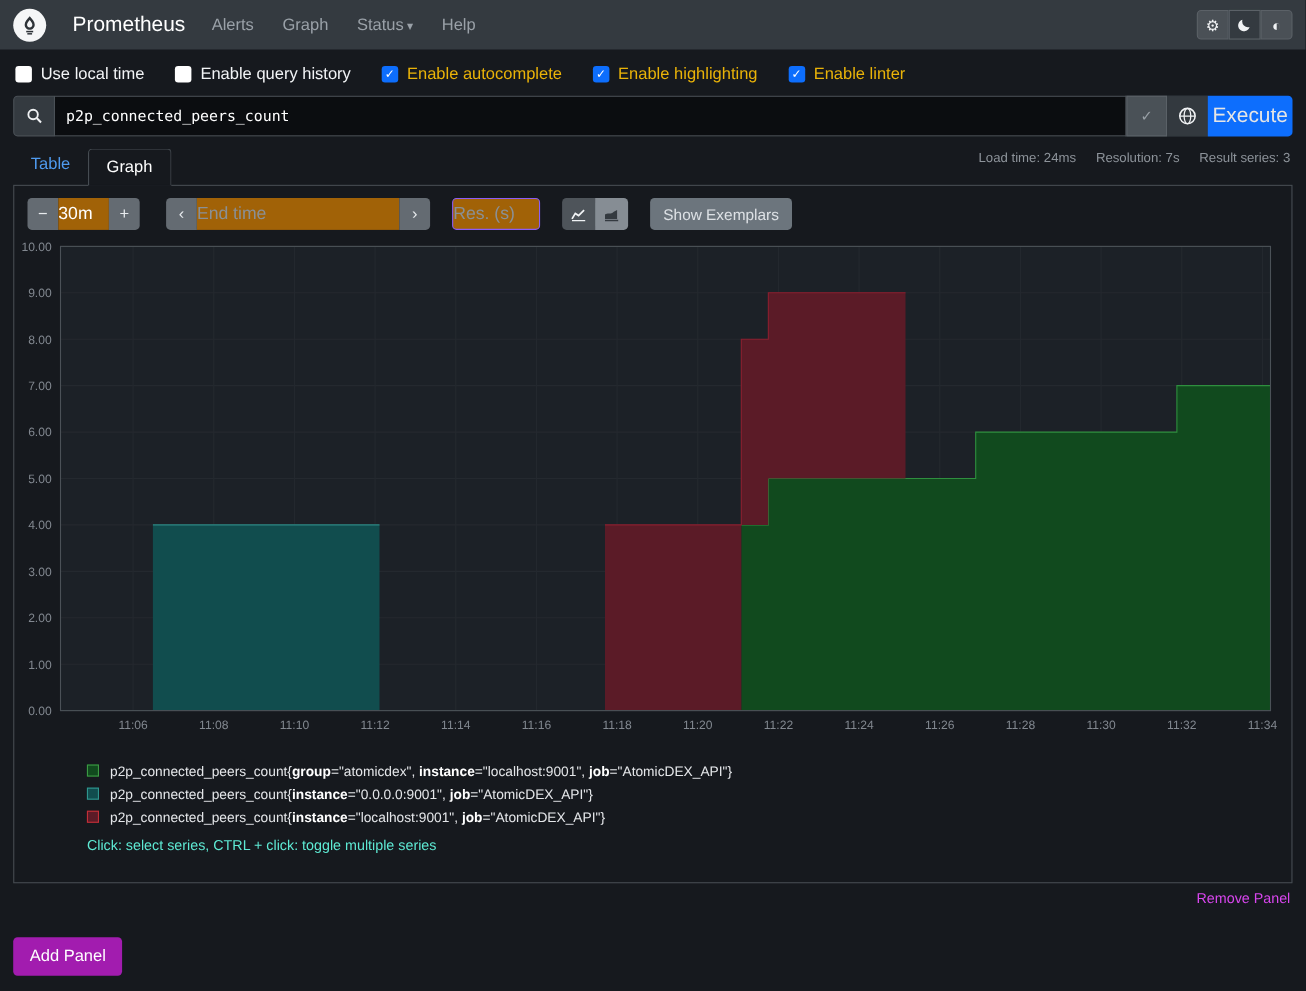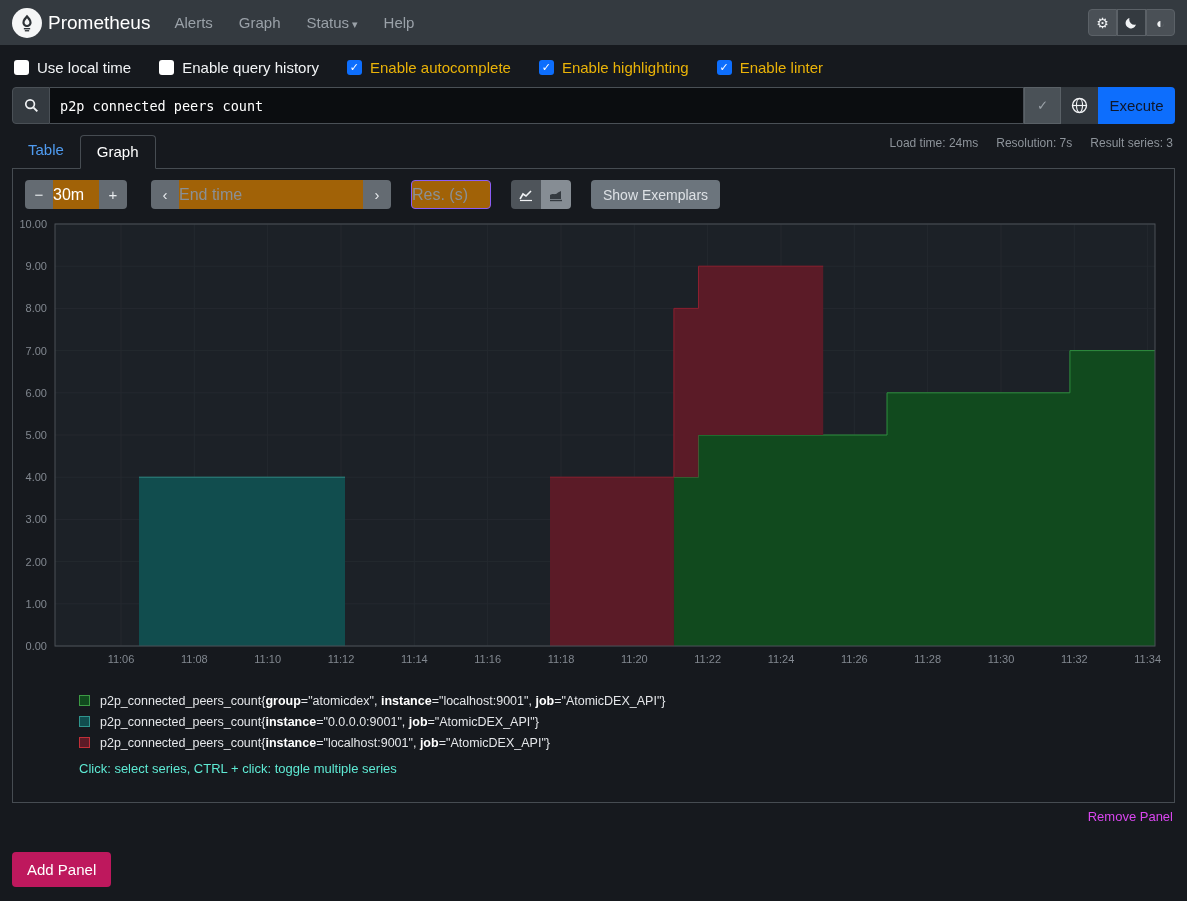--- a/index.html
+++ b/index.html
@@ -1,21 +1,21 @@
 <!DOCTYPE html>
 <html><head>
 <meta charset="utf-8">
 <style>
   * { margin:0; padding:0; box-sizing:border-box; }
   html,body { width:1187px; height:901px; overflow:hidden; }
   body { background:#16191e; font-family:"Liberation Sans", sans-serif; color:#e9ecef; }
 
   
   .navbar { height:45px; background:#343a40; display:flex; align-items:center; padding:0 12px; }
-  .brand { display:flex; align-items:center; gap:6px; margin-right:24px; cursor:pointer; }
+  .brand { display:flex; align-items:center; gap:24px; margin-right:24px; cursor:pointer; }
   .logo-circle { width:30px; height:30px; background:#f5f6f7; border-radius:50%; display:flex; align-items:center; justify-content:center; }
   .brand-name { font-size:19px; color:#ffffff; }
   .nav-links { display:flex; align-items:center; gap:26px; list-style:none; flex:1; }
   .nav-link { color:#9aa1a8; font-size:15px; cursor:pointer; }
   .nav-link .caret { font-size:11px; margin-left:3px; }
   .theme-group { display:flex; }
   .theme-btn { width:29px; height:27px; border:1px solid #5b6167; background:#4a5056; color:#f0f2f4; display:flex; align-items:center; justify-content:center; font-size:14px; cursor:pointer; }
   .theme-btn:first-child { border-radius:4px 0 0 4px; }
   .theme-btn:last-child { border-radius:0 4px 4px 0; }
   .theme-btn.active { background:#343a40; }
@@ -27,21 +27,21 @@
   .cb.checked { background:#0d6efd; }
   .opt .opt-label { color:#f2f4f6; }
   .opt.checked .opt-label { color:#eab308; }
 
   
   .query-row { display:flex; margin:0 12px; height:37px; }
   .q-addon { width:38px; background:#343a40; border:1px solid #4a5056; border-radius:4px 0 0 4px; display:flex; align-items:center; justify-content:center; }
   .q-input { flex:1; background:#0b0d10; border:1px solid #4a5056; border-left:none; color:#fff; font-family:"DejaVu Sans Mono", monospace; font-size:13.5px; padding:0 10px; outline:none; }
   .q-check { width:37px; background:#4a5157; border:1px solid #5a6167; color:#9aa1a7; display:flex; align-items:center; justify-content:center; cursor:pointer; }
   .q-globe { width:37px; background:#33393f; border:1px solid #33393f; display:flex; align-items:center; justify-content:center; cursor:pointer; }
-  .q-exec { width:77px; background:#0d6efd; color:#0f172a; border:none; border-radius:0 4px 4px 0; font-size:15px; cursor:pointer; font-family:inherit; }
+  .q-exec { width:77px; background:#0d6efd; color:#e5e5e5; border:none; border-radius:0 4px 4px 0; font-size:19px; cursor:pointer; font-family:inherit; }
 
   
   .tabs-row { display:flex; margin:10px 12px 0 12px; height:34px; position:relative; }
   .tab { padding:7px 16px; font-size:15px; cursor:pointer; }
   .tab.inactive { color:#4f9bf0; }
   .tab.active { color:#fff; background:#16191e; border:1px solid #464c52; border-bottom-color:#16191e; border-radius:4px 4px 0 0; position:relative; top:1px; z-index:2; }
   .stats { position:absolute; right:2px; top:2px; font-size:12px; color:#8d939a; display:flex; gap:18px; }
 
   
   .panel { margin:0 12px; border:1px solid #464c52; background:#16191e; padding-bottom:26px; }
@@ -71,21 +71,21 @@
   
   .legend { margin:24px 0 0 66px; display:flex; flex-direction:column; gap:6px; }
   .legend-item { display:flex; align-items:flex-start; gap:10px; font-size:12.5px; color:#e4e6e9; cursor:pointer; line-height:15px; }
   .swatch { width:11px; height:11px; border:1.5px solid; margin-top:1px; flex:0 0 auto; }
   .lname { font-weight:bold; color:#ffffff; }
   .legend-hint { margin:10px 0 0 66px; font-size:13px; color:#5eead4; }
 
   
   .remove-row { text-align:right; margin:6px 14px 0 0; font-size:13px; color:#d946ef; }
   .remove-link { cursor:pointer; }
-  .add-panel-btn { margin:28px 0 0 12px; padding:9px 15px; background:#be185d; color:#fff; border:none; border-radius:4px; font-size:15px; cursor:pointer; font-family:inherit; }
+  .add-panel-btn { margin:28px 0 0 12px; padding:9px 15px; background:#a21caf; color:#fff; border:none; border-radius:4px; font-size:15px; cursor:pointer; font-family:inherit; }
 
   svg.icon { display:block; }
 </style>
 </head>
 <body>
 
 
 
 
 <nav class="navbar">

